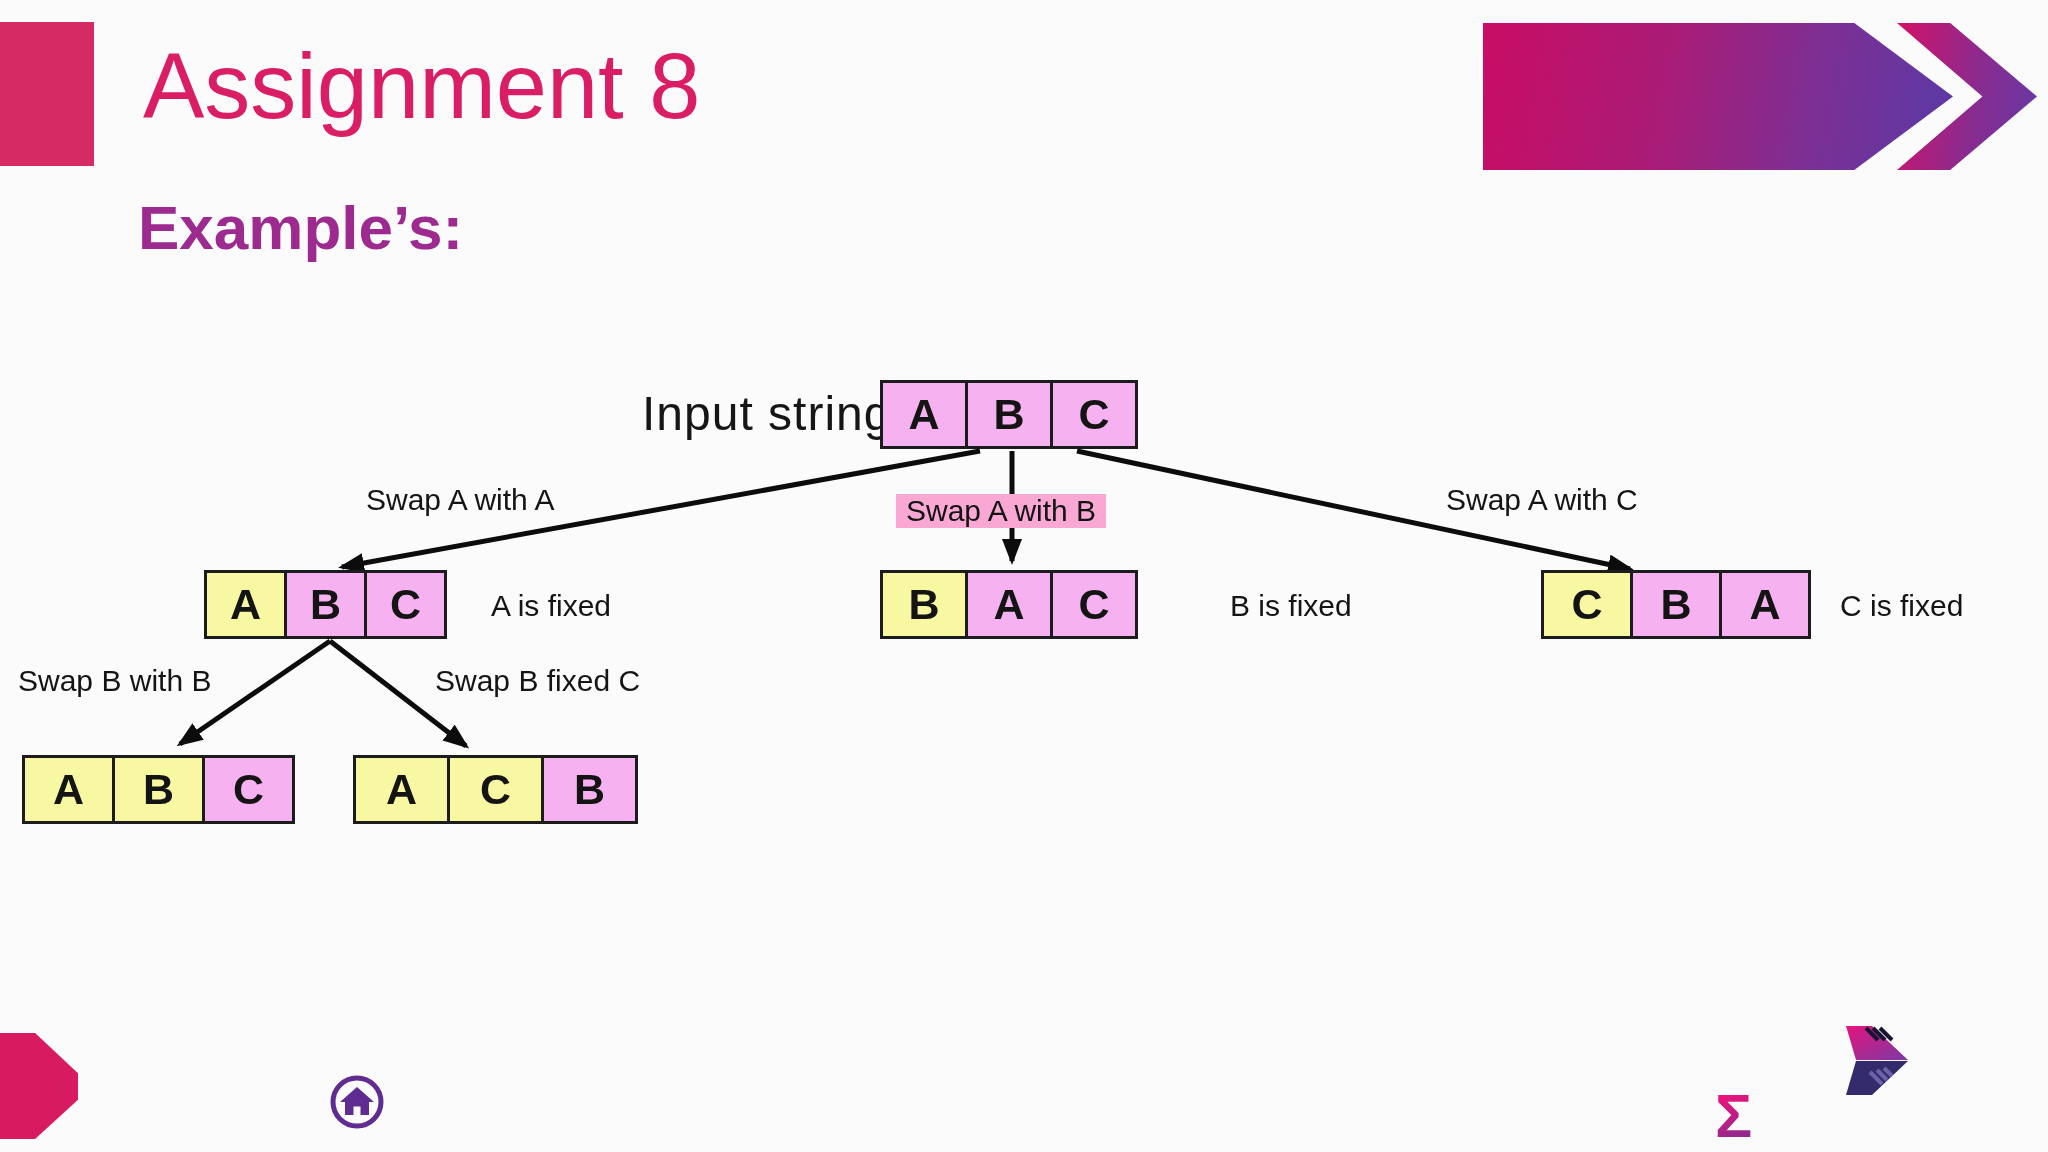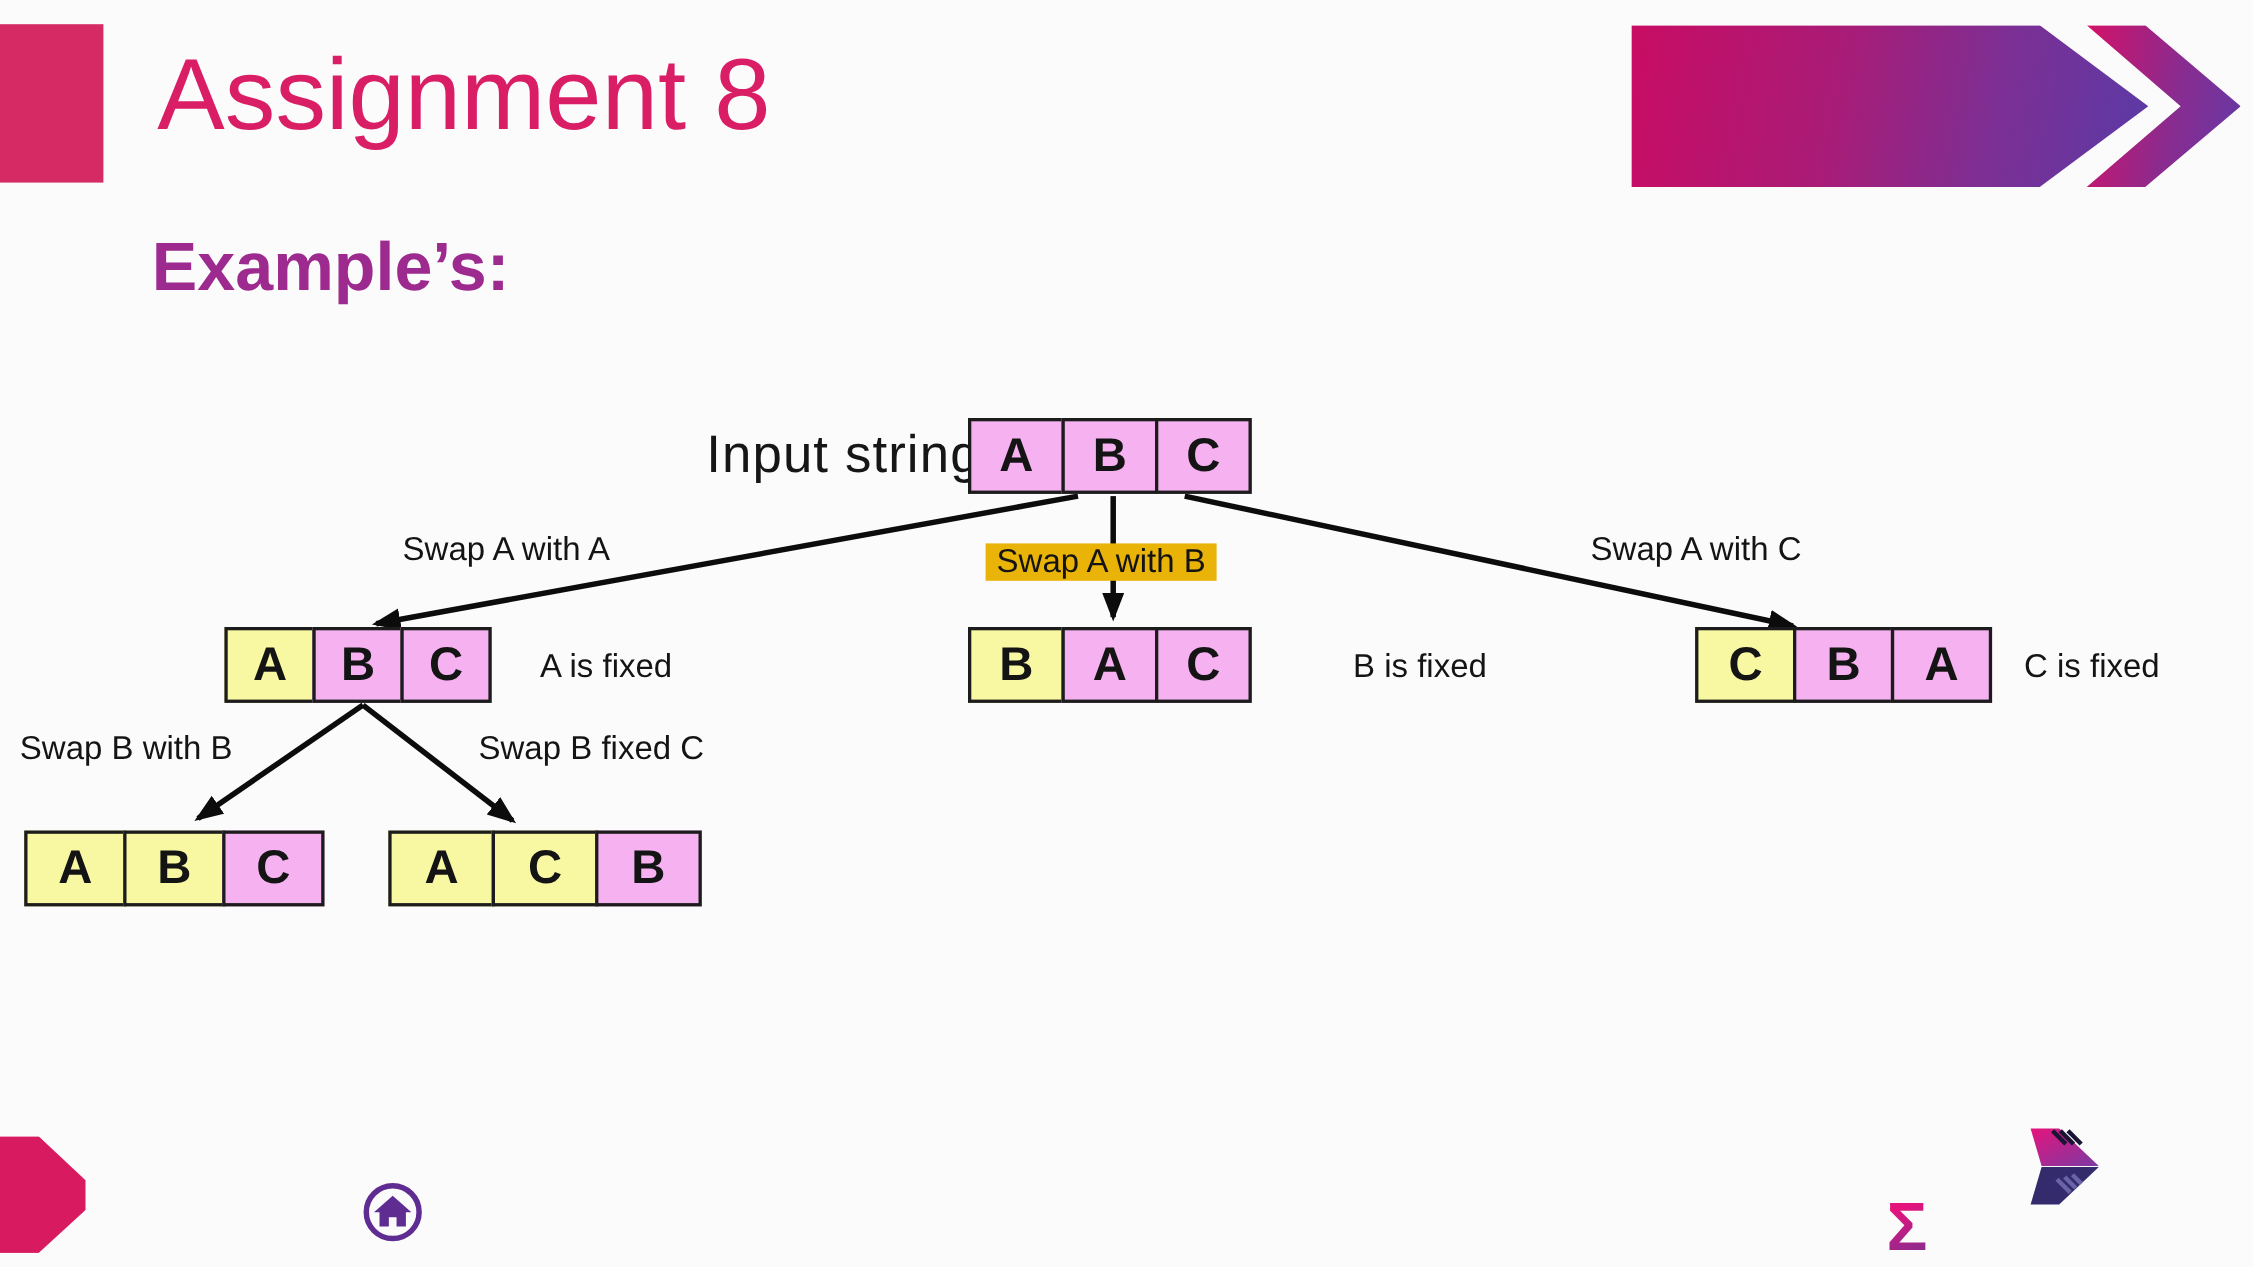--- a/index.html
+++ b/index.html
@@ -7,21 +7,21 @@
     width:2048px;height:1152px;position:relative;overflow:hidden;
     background:#fcfbfc;
     font-family:"Liberation Sans", sans-serif;
     color:#161616;
   }
   .abs{position:absolute;}
 
   
   .tl-square{left:0;top:22px;width:94px;height:144px;background:#d52a63;}
   .title{left:143px;top:34px;font-size:92px;line-height:1.15;color:#d91e66;white-space:nowrap;}
-  .subtitle{left:138px;top:192px;font-size:62px;font-weight:bold;color:#9d2b8f;white-space:nowrap;margin-top:16px;}
+  .subtitle{left:138px;top:192px;font-size:62px;font-weight:bold;color:#9d2b8f;white-space:nowrap;}
 
   .banner-main{
     left:1483px;top:23px;width:470px;height:147px;
     background:linear-gradient(100deg,#c90c64 0%,#a81c77 40%,#7c2f94 70%,#5a3aa6 100%);
     clip-path:polygon(0 0,79% 0,100% 50%,79% 100%,0 100%);
   }
   .banner-chevron{
     left:1897px;top:23px;width:140px;height:147px;
     background:linear-gradient(100deg,#d31268 0%,#8a2b8f 55%,#633aa5 100%);
     clip-path:polygon(0 0,38% 0,100% 50%,38% 100%,0 100%,61% 50%);
@@ -33,21 +33,21 @@
   .cell{
     width:var(--cw,88px);height:69px;border:3px solid #1c1c1c;margin-left:-3px;
     display:flex;align-items:center;justify-content:center;
     font-size:43px;font-weight:bold;color:#141414;box-sizing:border-box;
   }
   .cell:first-child{margin-left:0;}
   .cell.pink{background:#f6b1f0;}
   .cell.yellow{background:#f8f8a3;}
 
   .lbl{position:absolute;font-size:30px;color:#141414;white-space:nowrap;}
-  .lbl.on-line{background:#eab308;padding:0 10px;}
+  .lbl.on-line{background:#f9a8d4;padding:0 10px;}
 
   svg.edges{left:0;top:0;pointer-events:none;}
 
   
   .footer-shape{
     left:0;top:1033px;width:78px;height:106px;background:#d81a61;
     clip-path:polygon(0 0,45% 0,100% 38%,100% 63%,45% 100%,0 100%);
   }
   .home-btn{left:329px;top:1074px;width:56px;height:56px;cursor:pointer;background:none;border:none;padding:0;}
   .logo{left:1712px;top:1014px;width:330px;height:132px;}

